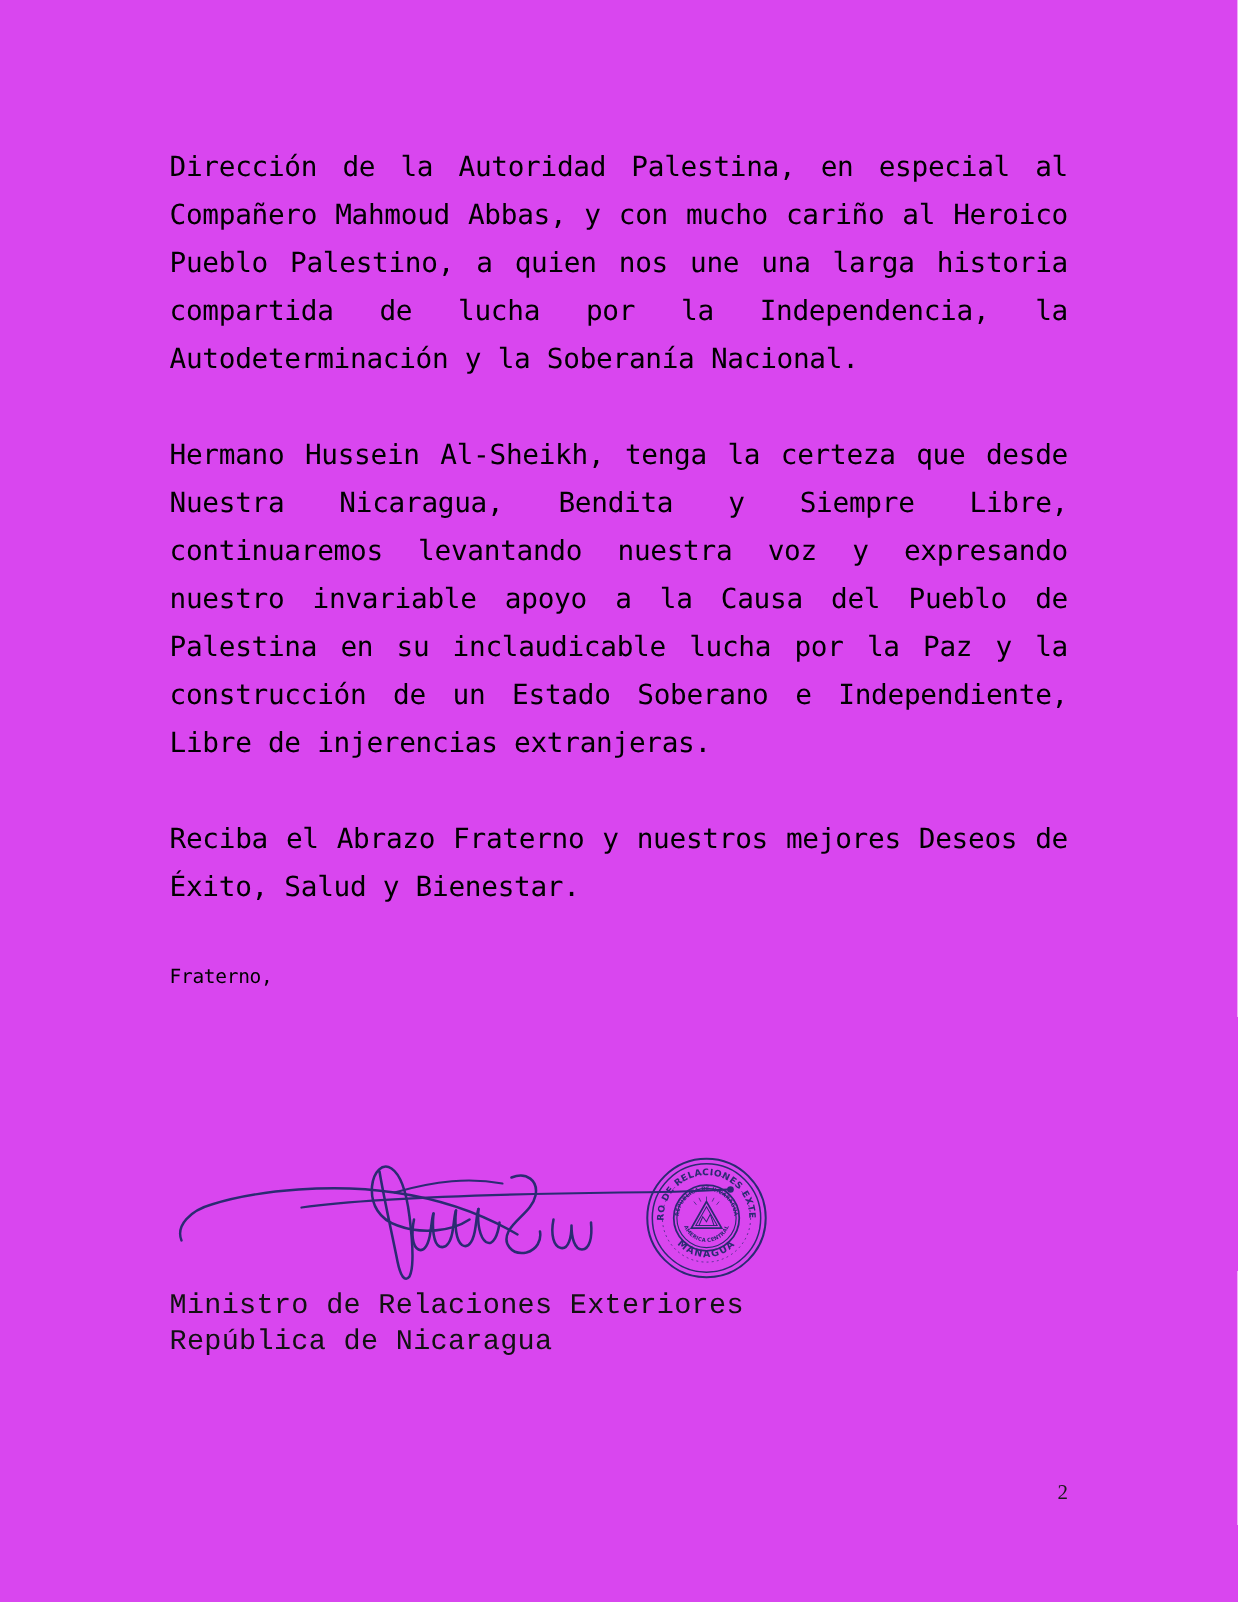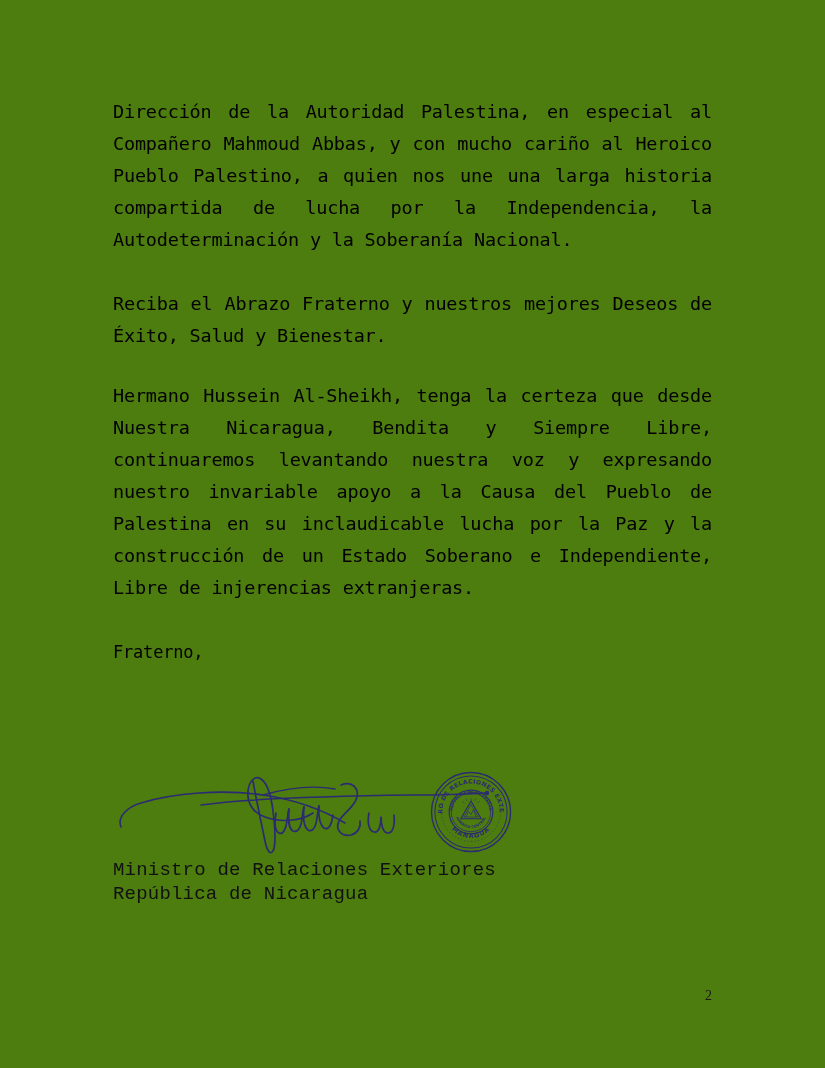--- a/index.html
+++ b/index.html
@@ -7,21 +7,21 @@
     padding: 0;
     background: #ffffff;
   }
   body {
     font-family: "DejaVu Sans Mono", monospace;
   }
   .page {
     position: relative;
     width: 825px;
     height: 1068px;
-    background: #4d7c0f;
+    background: #d946ef;
     overflow: hidden;
   }
   .content {
     position: absolute;
     left: 113px;
     top: 96px;
     width: 599px;
   }
   .para {
     font-family: "DejaVu Sans Mono", "Liberation Mono", monospace;
@@ -31,21 +31,21 @@
     text-align: justify;
     margin: 0 0 32px 0;
     letter-spacing: -0.2px;
     -webkit-font-feature-settings: normal;
   }
   .para:last-child { margin-bottom: 0; }
   .para-closing { margin-bottom: 28px; }
 
   .salutation {
     font-family: "DejaVu Sans Mono", "Liberation Mono", monospace;
-    font-size: 17px;
+    font-size: 13px;
     line-height: 32px;
     color: #000000;
     margin: 0;
     letter-spacing: -0.2px;
   }
 
   .sign-area {
     position: absolute;
     left: 113px;
     top: 765px;
@@ -87,22 +87,22 @@
     color: #1a1a1a;
   }
 </style>
 </head>
 <body>
 
 <div class="page">
 
   <div class="content">
     <p class="para">Dirección de la Autoridad Palestina, en especial al Compañero Mahmoud Abbas, y con mucho cariño al Heroico Pueblo Palestino, a quien nos une una larga historia compartida de lucha por la Independencia, la Autodeterminación y la Soberanía Nacional.</p>
+    <p class="para">Hermano Hussein Al-Sheikh, tenga la certeza que desde Nuestra Nicaragua, Bendita y Siempre Libre, continuaremos levantando nuestra voz y expresando nuestro invariable apoyo a la Causa del Pueblo de Palestina en su inclaudicable lucha por la Paz y la construcción de un Estado Soberano e Independiente, Libre de injerencias extranjeras.</p>
     <p class="para para-closing">Reciba el Abrazo Fraterno y nuestros mejores Deseos de Éxito, Salud y Bienestar.</p>
-    <p class="para">Hermano Hussein Al-Sheikh, tenga la certeza que desde Nuestra Nicaragua, Bendita y Siempre Libre, continuaremos levantando nuestra voz y expresando nuestro invariable apoyo a la Causa del Pueblo de Palestina en su inclaudicable lucha por la Paz y la construcción de un Estado Soberano e Independiente, Libre de injerencias extranjeras.</p>
     <p class="salutation">Fraterno,</p>
   </div>
 
   <div class="sign-area">
     <svg class="signature-svg" width="420" height="95" viewBox="0 0 420 95">
       <g fill="none" stroke="#2b2b72" stroke-linecap="round" stroke-linejoin="round">
         <path d="M8 62 C4 52 14 42 28 38 C60 28 110 24 150 30 C185 35 210 45 232 58" stroke-width="1.6"></path>
         <path d="M150 30 C178 22 200 20 222 24" stroke-width="1.4"></path>
         <path d="M140 16 C143 34 148 56 152 76 C154 86 157 90 160 86 C163 80 162 62 160 46 C158 30 154 18 148 14 C142 10 136 16 135 26 C134 38 140 48 152 52 C168 58 188 56 200 48" stroke-width="1.7"></path>
         <path d="M163 48 C161 58 162 66 166 68 C170 70 173 64 174 56 C175 50 175 46 176 44" stroke-width="1.7"></path>

